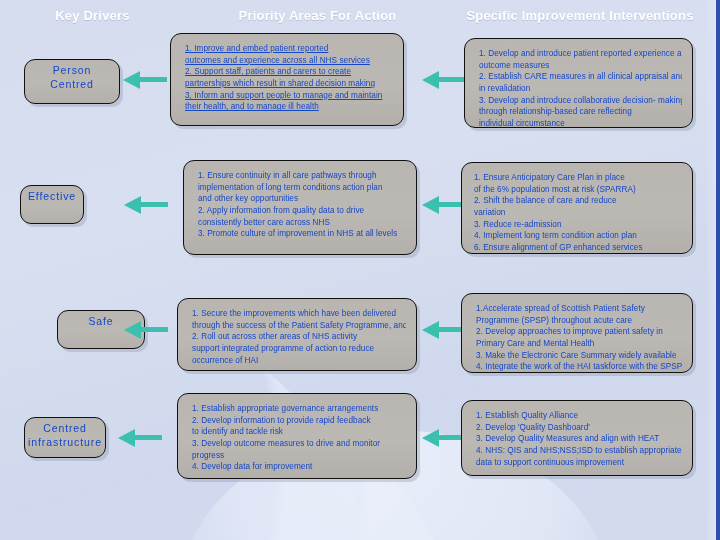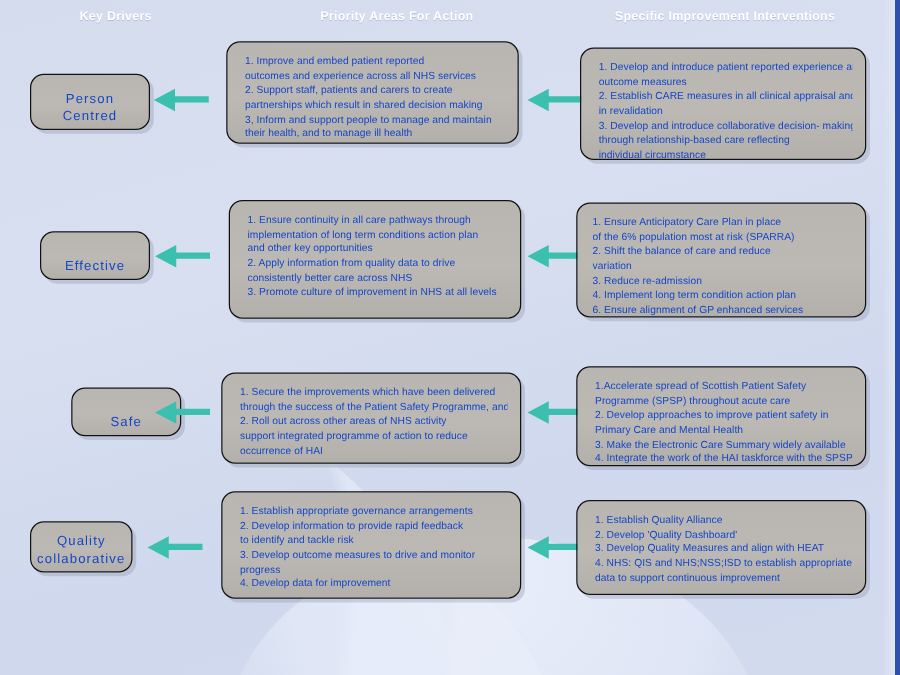--- a/index.html
+++ b/index.html
@@ -86,21 +86,21 @@
     position: absolute;
     top: 8px;
     left: 0;
     width: 710px;
     height: 24px;
   }
   .col-header {
     position: absolute;
     color: #ffffff;
     font-weight: bold;
-    font-size: 10px;
+    font-size: 13px;
     letter-spacing: 0.2px;
     text-align: center;
     white-space: nowrap;
     text-shadow: 0 1px 0 rgba(120,135,175,0.35);
   }
   .col-header.h0 { left: 0px;   width: 185px; }
   .col-header.h1 { left: 185px; width: 265px; }
   .col-header.h2 { left: 450px; width: 260px; }
 
   
@@ -115,21 +115,21 @@
     background: linear-gradient(180deg, #b9b6b1 0%, #bcb9b4 55%, #b3b0ab 100%);
     border: 1.4px solid #111111;
     border-radius: 11px;
     box-sizing: border-box;
     box-shadow: 3px 3px 0 rgba(140,148,172,0.35);
     color: #1446c8;
   }
 
   .driver-box {
     display: flex;
-    align-items: flex-end;
+    align-items: flex-start;
     justify-content: center;
     text-align: center;
     font-size: 10.5px;
     letter-spacing: 0.9px;
     line-height: 1.35;
     padding: 3px 6px;
   }
 
   .list-box {
     font-size: 8.2px;
@@ -191,21 +191,21 @@
   <div class="row" style="top:0">
     <div class="box driver-box" style="left:24px; top:59px; width:96px; height:45px;">
       <span>Person  Centred</span>
     </div>
 
     <div class="arrow" style="left:123px; top:71px;">
       <div class="shaft"></div>
       <div class="head"></div>
     </div>
 
-    <div class="box list-box" style="left:181px; top:33px; width:234px; height:82px;">
+    <div class="box list-box" style="left:170px; top:33px; width:234px; height:93px;text-decoration:underline;">
       <div class="ln">1. Improve and embed patient reported</div>
       <div class="ln">outcomes and  experience across all NHS services</div>
       <div class="ln">2. Support staff, patients and carers to create</div>
       <div class="ln"> partnerships which result in shared decision  making</div>
       <div class="ln">3, Inform and support people to  manage and maintain</div>
       <div class="ln">their health, and to  manage ill health</div>
     </div>
 
     <div class="arrow" style="left:422px; top:71px;">
       <div class="shaft"></div>
@@ -217,21 +217,21 @@
       <div class="ln">outcome measures</div>
       <div class="ln">2. Establish CARE  measures in all clinical appraisal and</div>
       <div class="ln">in revalidation</div>
       <div class="ln">3. Develop and introduce collaborative decision- making</div>
       <div class="ln"> through relationship-based care reflecting</div>
       <div class="ln"> individual circumstance</div>
     </div>
   </div>
 
   <div class="row" style="top:0">
-    <div class="box driver-box" style="left:32px; top:185px; width:88px; height:39px;">
+    <div class="box driver-box" style="left:20px; top:185px; width:64px; height:39px;">
       <span>Effective</span>
     </div>
 
     <div class="arrow" style="left:124px; top:196px;">
       <div class="shaft"></div>
       <div class="head"></div>
     </div>
 
     <div class="box list-box" style="left:183px; top:160px; width:234px; height:95px;">
       <div class="ln">1. Ensure continuity in all care pathways through</div>
@@ -286,21 +286,21 @@
       <div class="ln">Programme (SPSP) throughout  acute care</div>
       <div class="ln">2. Develop approaches to improve patient safety in</div>
       <div class="ln">Primary  Care and Mental  Health</div>
       <div class="ln">3. Make the Electronic Care  Summary widely available</div>
       <div class="ln">4. Integrate the work of the HAI taskforce with the SPSP</div>
     </div>
   </div>
 
   <div class="row" style="top:0">
     <div class="box driver-box" style="left:24px; top:417px; width:82px; height:41px;">
-      <span>Quality collaborative</span>
+      <span>Centred infrastructure</span>
     </div>
 
     <div class="arrow" style="left:118px; top:429px;">
       <div class="shaft"></div>
       <div class="head"></div>
     </div>
 
     <div class="box list-box" style="left:177px; top:393px; width:240px; height:86px;">
       <div class="ln">1. Establish appropriate governance arrangements</div>
       <div class="ln">2. Develop information to provide rapid feedback</div>

